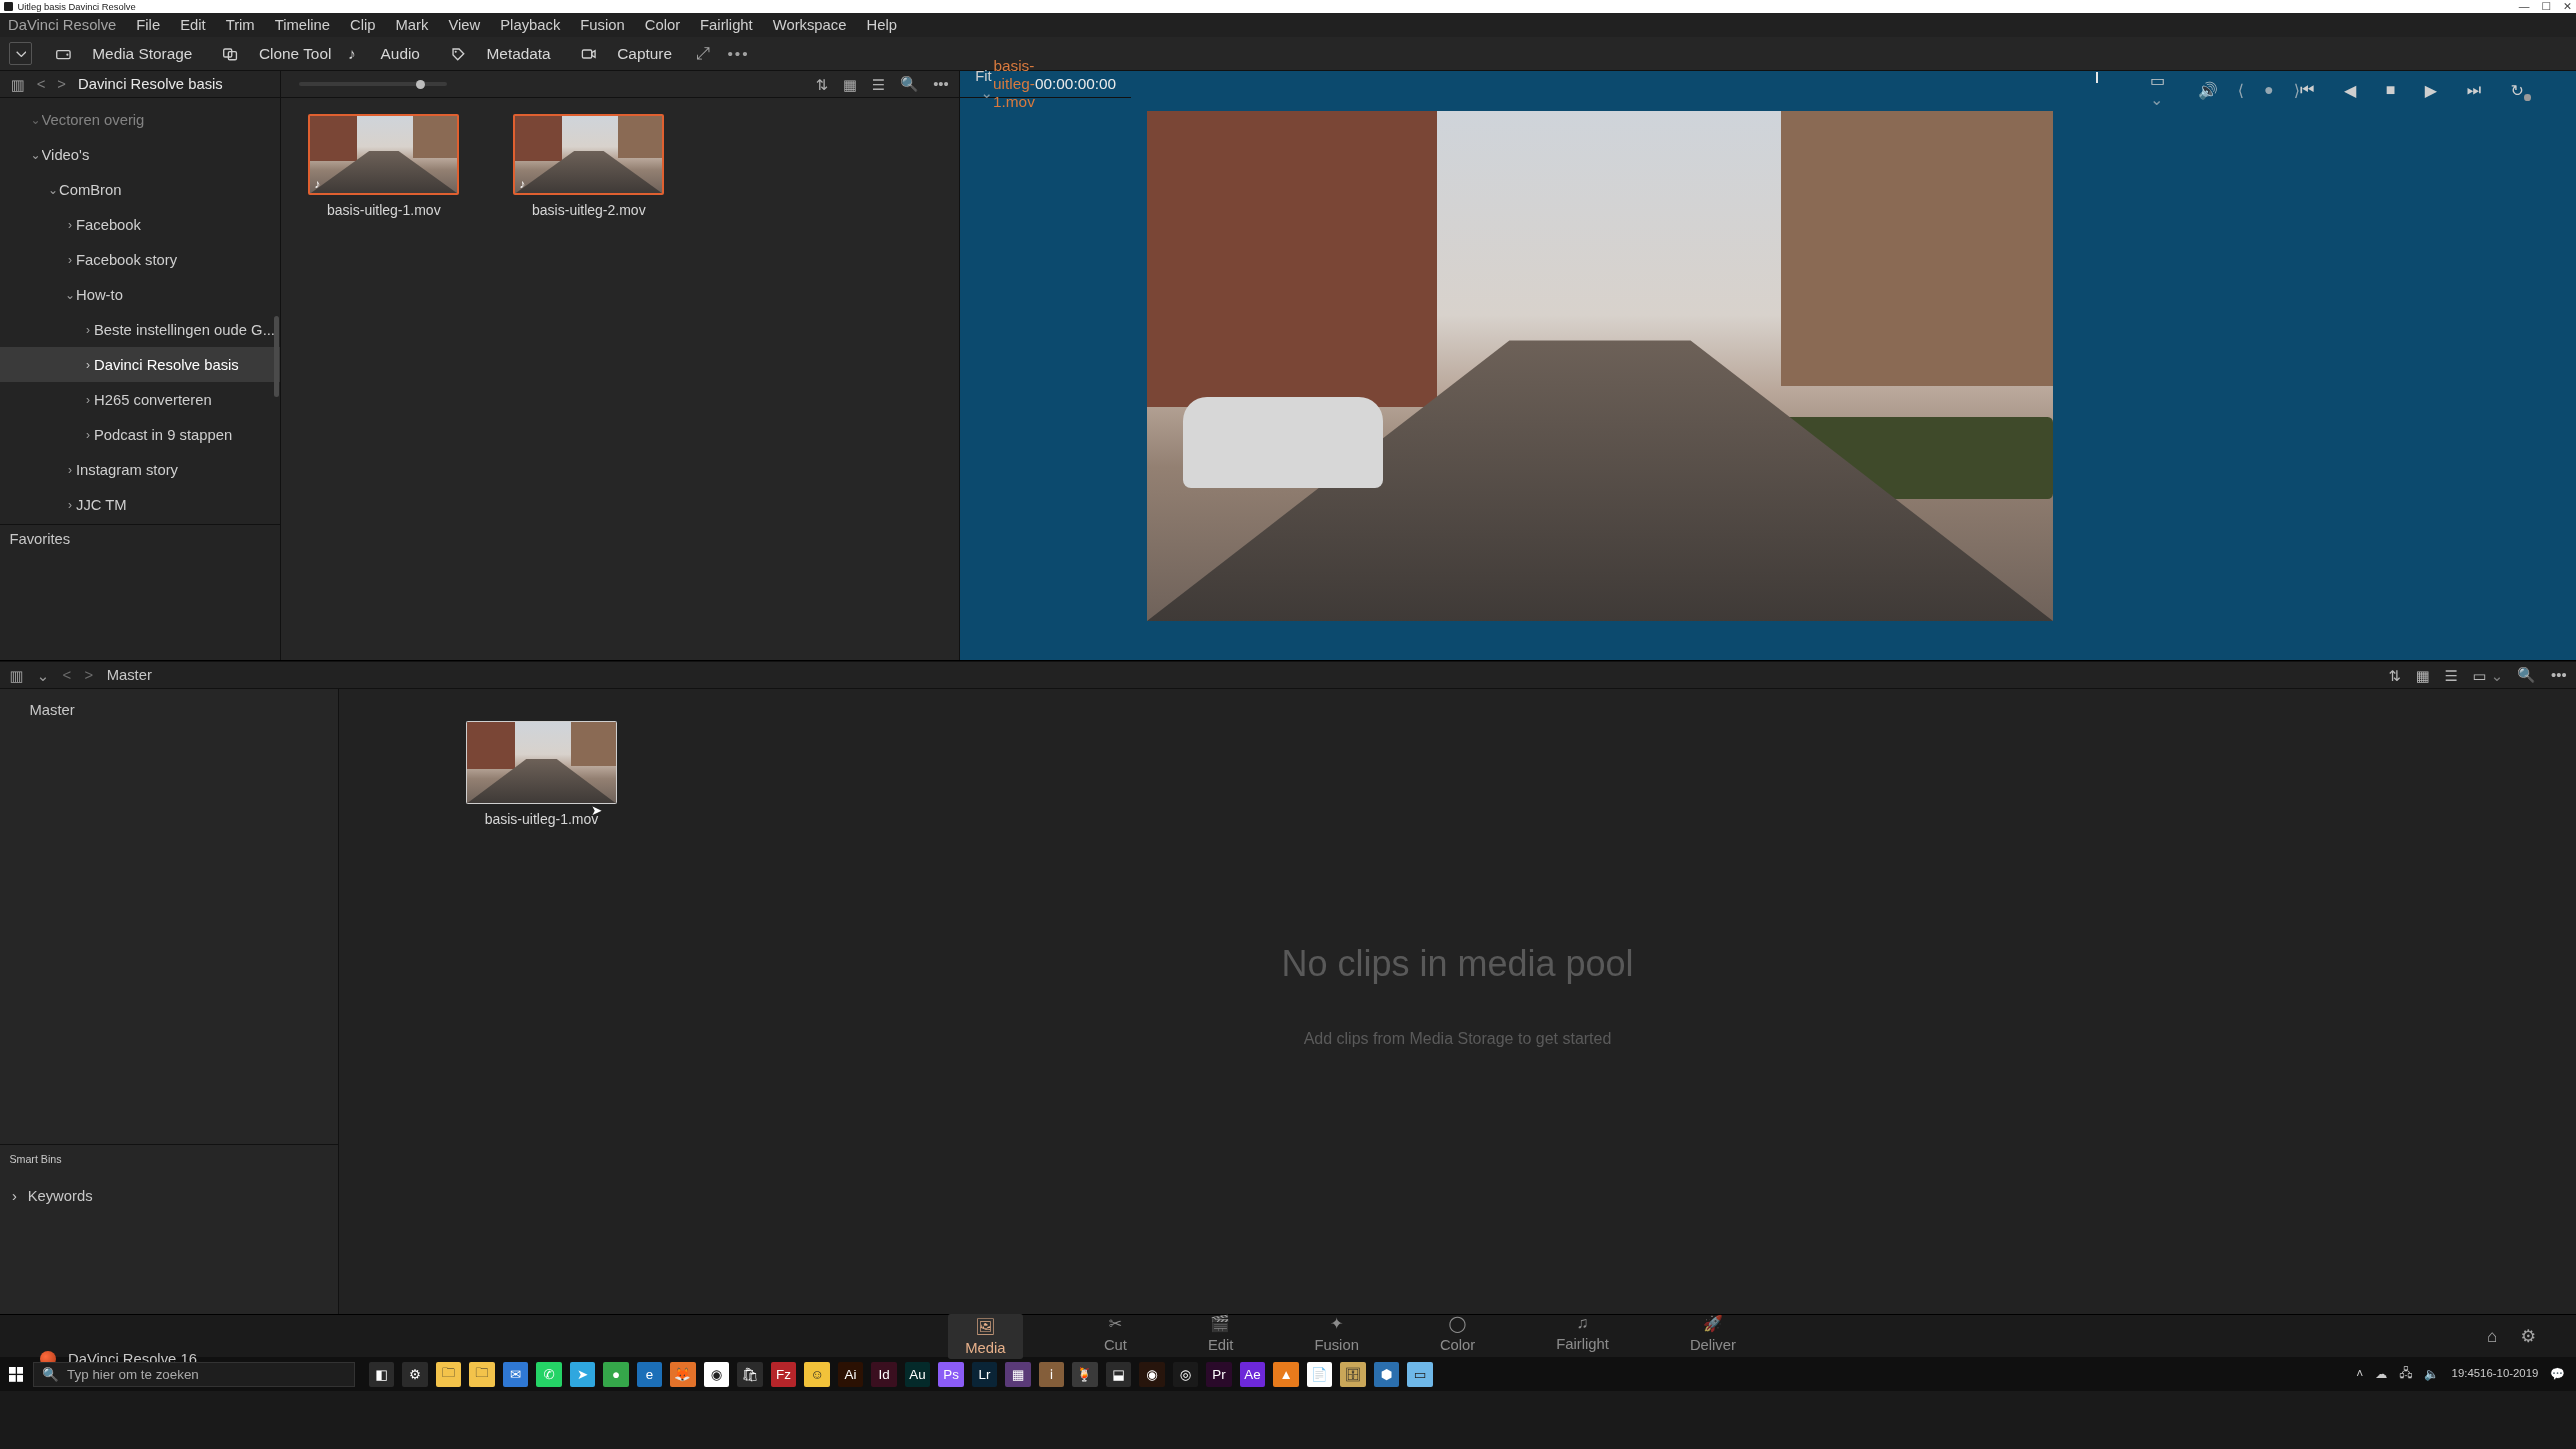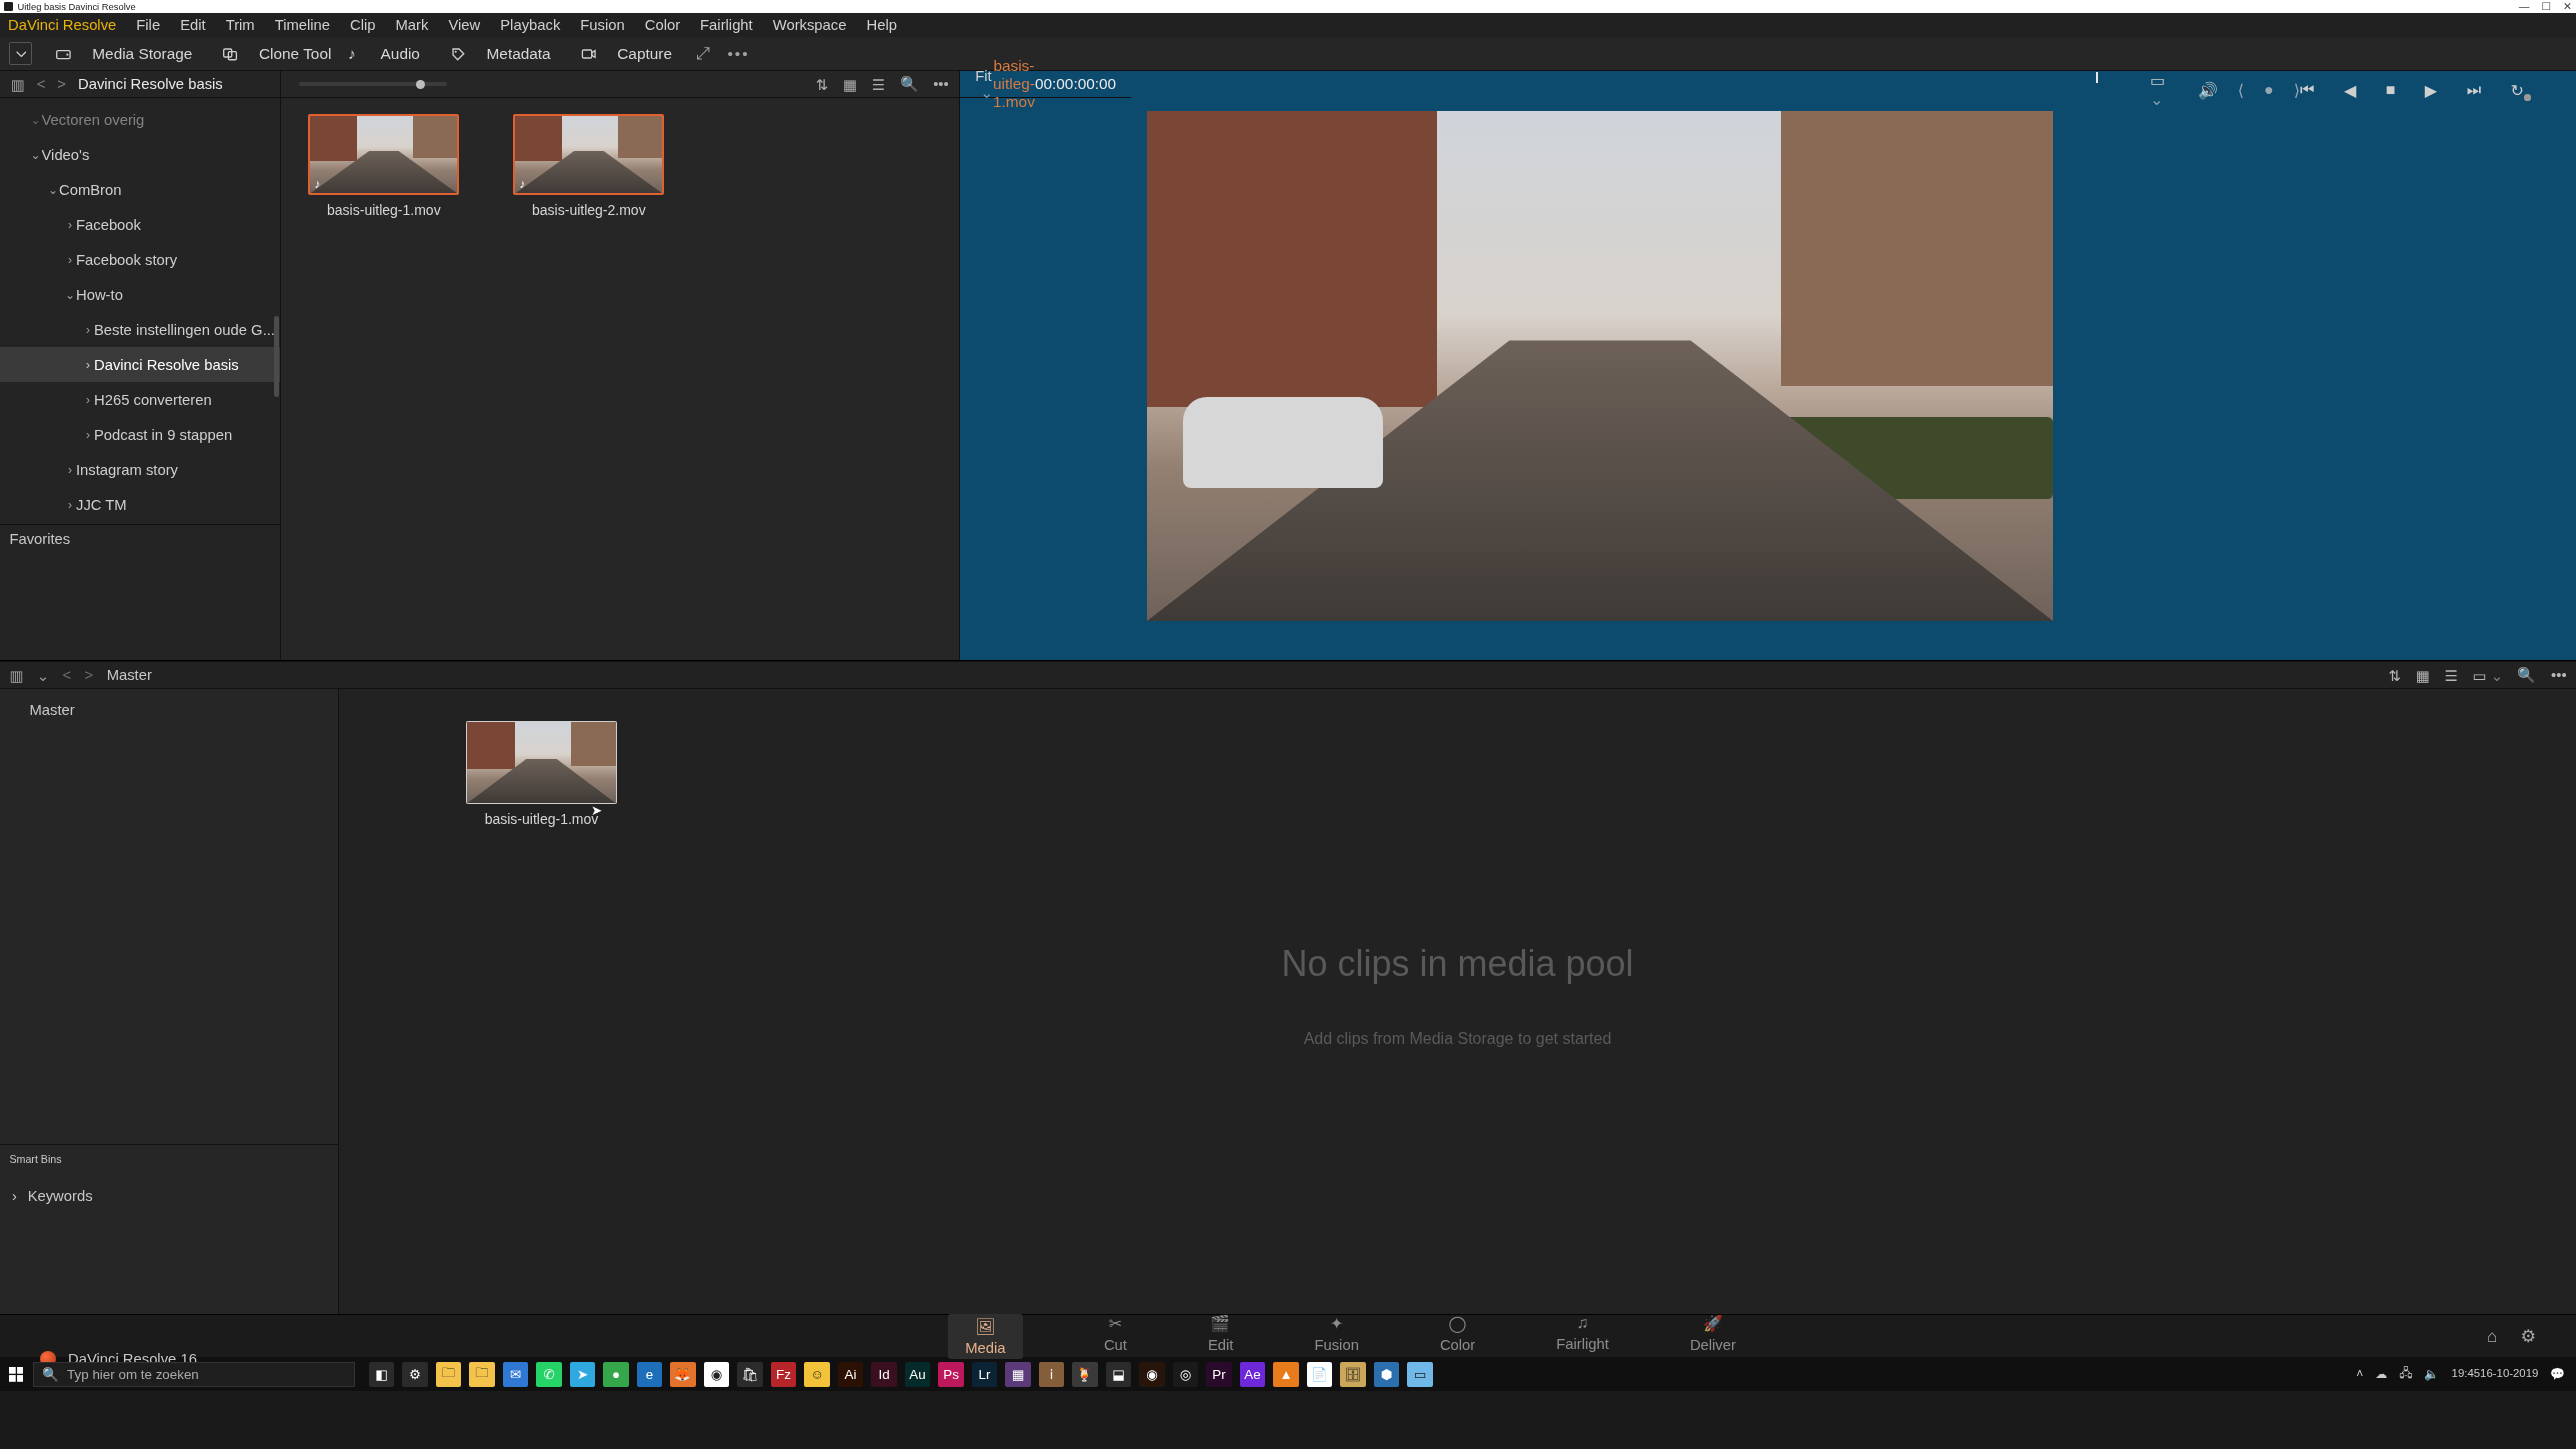--- a/index.html
+++ b/index.html
@@ -7,21 +7,21 @@
 
 
 .titlebar { height:13.4px; background:#fff; display:flex; align-items:center; padding:0 4px; font-size:9.4px; color:#222; justify-content:space-between;}
 .titlebar .left { display:flex; align-items:center; gap:4px;}
 .titlebar .winctl { display:flex; gap:12px; font-size:10.7px; color:#444;}
 .titlebar .appicon { width:9.4px;height:9.4px;background:#1e1e1e;border-radius:1.3px;}
 
 
 .menubar { height:24px; background:#212121; display:flex; align-items:center; padding:0 8px; gap:20px; font-size:14.8px; color:#d0d0d0;}
 .menubar .item{ cursor:default; }
-.menubar .item:first-child{ color:#eab308;}
+.menubar .item:first-child{ color:#a3a3a3;}
 
 
 .toolbar { height:34px; background:#262626; display:flex; align-items:center; padding:0 9.4px; font-size:15.4px; color:#d6d6d6; border-bottom:0.7px solid #111;}
 .toolbar .left, .toolbar .right {display:flex;align-items:center;gap:17.4px;}
 .toolbar .mid {flex:1; text-align:center; font-size:17px;}
 .tool-btn {display:flex;align-items:center;gap:21px;padding:2.7px 6.7px;}
 .iconbox{width:14.8px;height:14.8px;display:inline-flex;align-items:center;justify-content:center;}
 .dropdown-square{width:23px;height:23px;border:0.7px solid #555;display:flex;align-items:center;justify-content:center;border-radius:2px;}
 
 
@@ -472,21 +472,21 @@
       <div class="tb-ic" style="background: rgb(53, 167, 74); color: rgb(255, 255, 255);">●</div>
       <div class="tb-ic" style="background: rgb(28, 111, 184); color: rgb(255, 255, 255);">e</div>
       <div class="tb-ic" style="background: rgb(227, 114, 42); color: rgb(255, 255, 255);">🦊</div>
       <div class="tb-ic" style="background: rgb(255, 255, 255); color: rgb(34, 34, 34);">◉</div>
       <div class="tb-ic" style="background: rgb(43, 43, 43); color: rgb(255, 255, 255);">🛍</div>
       <div class="tb-ic" style="background: rgb(182, 37, 42); color: rgb(255, 255, 255);">Fz</div>
       <div class="tb-ic" style="background: rgb(242, 194, 58); color: rgb(34, 34, 34);">☺</div>
       <div class="tb-ic" style="background: rgb(43, 17, 3); color: rgb(255, 255, 255);">Ai</div>
       <div class="tb-ic" style="background: rgb(58, 15, 31); color: rgb(255, 255, 255);">Id</div>
       <div class="tb-ic" style="background: rgb(4, 42, 42); color: rgb(255, 255, 255);">Au</div>
-      <div class="tb-ic" style="background: #be185d; color: rgb(255, 255, 255); text-align: right;">Ps</div>
+      <div class="tb-ic" style="background: #8b5cf6; color: rgb(255, 255, 255); text-align: right;">Ps</div>
       <div class="tb-ic" style="background: rgb(10, 36, 54); color: rgb(255, 255, 255);">Lr</div>
       <div class="tb-ic" style="background: rgb(90, 58, 120); color: rgb(255, 255, 255);">▦</div>
       <div class="tb-ic" style="background: rgb(132, 94, 58); color: rgb(255, 255, 255);">ℹ</div>
       <div class="tb-ic" style="background: rgb(58, 58, 58); color: rgb(255, 255, 255);">🍹</div>
       <div class="tb-ic" style="background: rgb(43, 43, 43); color: rgb(255, 255, 255);">⬓</div>
       <div class="tb-ic" style="background: rgb(39, 21, 12); color: rgb(255, 255, 255);">◉</div>
       <div class="tb-ic" style="background: rgb(26, 26, 26); color: rgb(255, 255, 255);">◎</div>
       <div class="tb-ic" style="background: rgb(42, 10, 42); color: rgb(255, 255, 255);">Pr</div>
       <div class="tb-ic" style="background: #6d28d9; color: rgb(255, 255, 255);">Ae</div>
       <div class="tb-ic" style="background: rgb(232, 123, 28); color: rgb(255, 255, 255);">▲</div>

